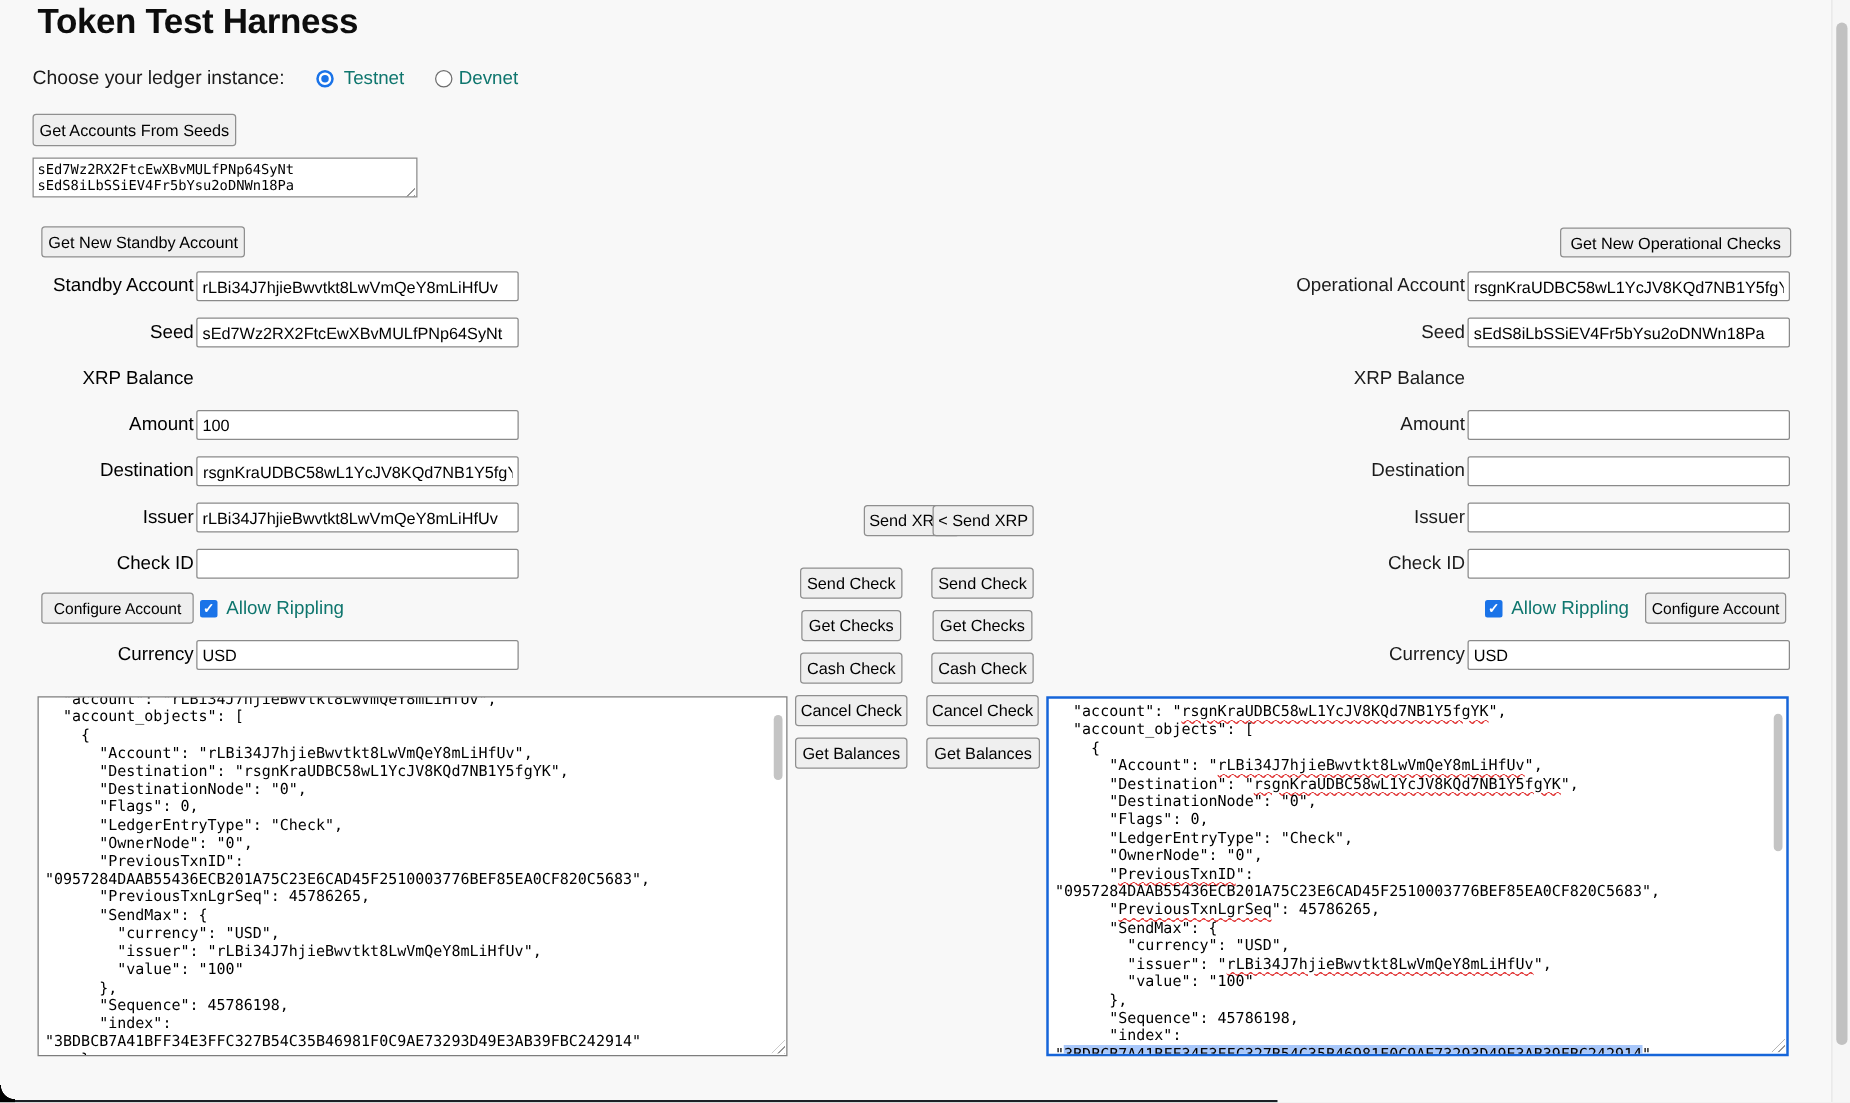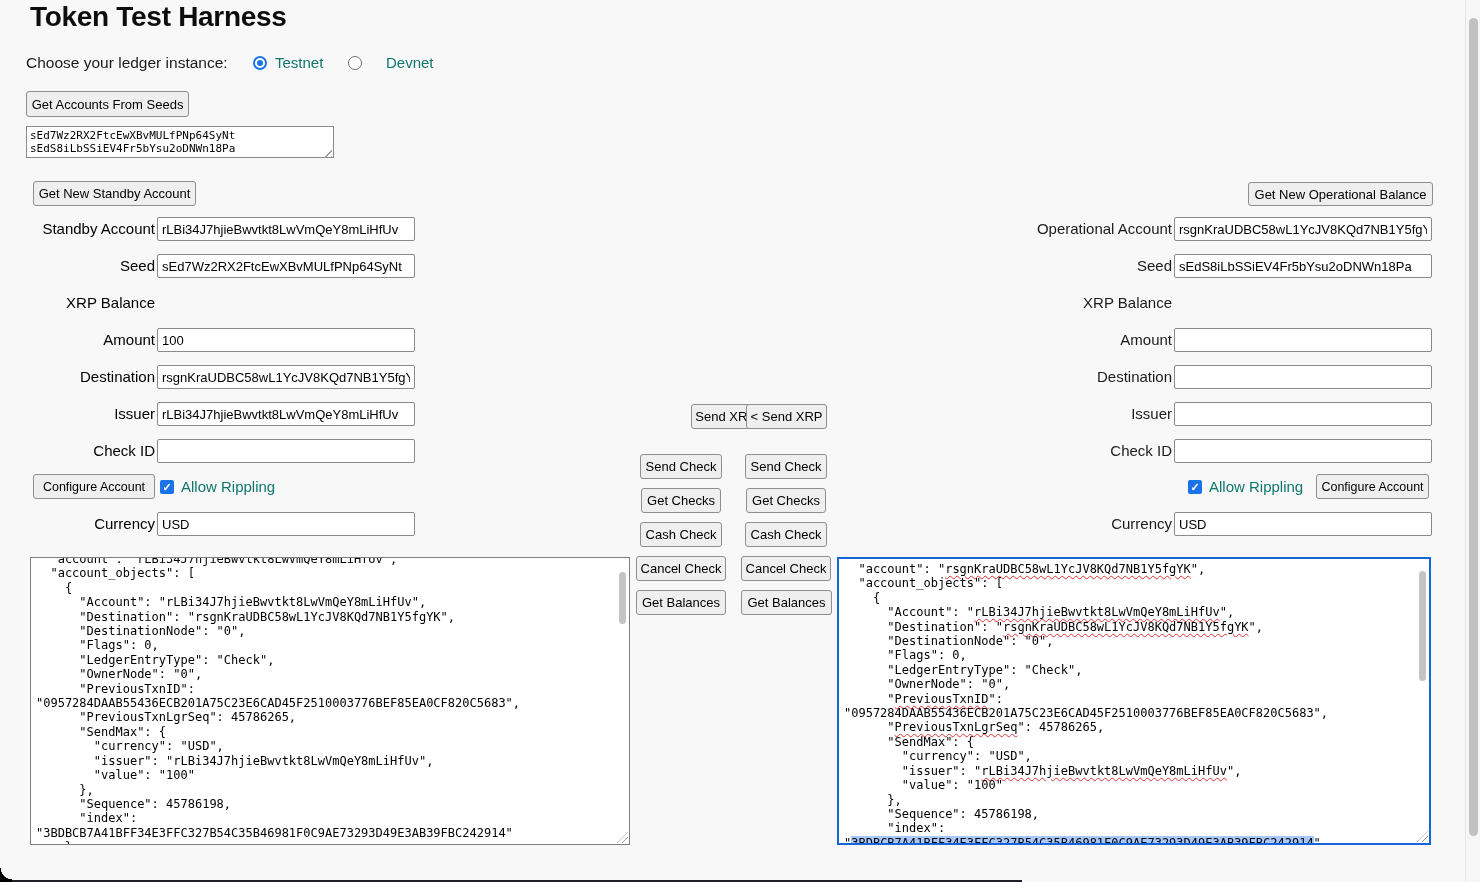--- a/index.html
+++ b/index.html
@@ -54,21 +54,21 @@
 <div class="page">
 
   <h1 class="title">Token Test Harness</h1>
 
   <span class="abs inline-lbl" style="left:26px;top:54px;">Choose your ledger instance:</span>
   <span class="radio on" style="left:253px;top:56px;">
       <span class="dot"></span>
     </span>
   <span class="rlabel" style="left:275px;top:54px;">Testnet</span>
   <span class="radio" style="left:348px;top:56px;"></span>
-  <span class="rlabel" style="left:386px;top:54px;">Devnet</span>
+  <span class="rlabel" style="left:367px;top:54px;">Devnet</span>
 
   <button class="btn" style="left:26px;top:91px;width:163px;height:26px;">Get Accounts From Seeds</button>
   <div class="ta" style="left:26px;top:126px;width:308px;height:32px;">sEd7Wz2RX2FtcEwXBvMULfPNp64SyNt
 sEdS8iLbSSiEV4Fr5bYsu2oDNWn18Pa</div>
   <span class="rz sm" style="left:323px;top:149px;right:auto;bottom:auto;"></span>
 
   <button class="btn" style="left:33px;top:181px;width:163px;height:25px;">Get New Standby Account</button>
 
   <span class="lbl" style="left:0;top:220px;">Standby Account</span>
   <input class="inp" style="left: 157px; top: 217px; width: 258px;" value="rLBi34J7hjieBwvtkt8LwVmQeY8mLiHfUv">
@@ -98,21 +98,21 @@
   <button class="btn" style="left:636px;top:556px;width:90px;height:25px;">Cancel Check</button>
   <button class="btn" style="left:636px;top:590px;width:90px;height:25px;">Get Balances</button>
 
   <button class="btn" style="left:746px;top:404px;width:81px;height:25px;">&lt; Send XRP</button>
   <button class="btn" style="left:745px;top:454px;width:82px;height:25px;">Send Check</button>
   <button class="btn" style="left:746px;top:488px;width:80px;height:25px;">Get Checks</button>
   <button class="btn" style="left:745px;top:522px;width:82px;height:25px;">Cash Check</button>
   <button class="btn" style="left:741px;top:556px;width:90px;height:25px;">Cancel Check</button>
   <button class="btn" style="left:741px;top:590px;width:91px;height:25px;">Get Balances</button>
 
-  <button class="btn" style="left:1248px;top:182px;width:185px;height:24px;">Get New Operational Balance</button>
+  <button class="btn" style="left:1248px;top:182px;width:185px;height:24px;">Get New Operational Checks</button>
 
   <span class="rlbl" style="left:912px;top:220px;">Operational Account</span>
   <input class="inp" style="left: 1174px; top: 217px; width: 258px;" value="rsgnKraUDBC58wL1YcJV8KQd7NB1Y5fgYK">
   <span class="rlbl" style="left:912px;top:257px;">Seed</span>
   <input class="inp" style="left: 1174px; top: 254px; width: 258px;" value="sEdS8iLbSSiEV4Fr5bYsu2oDNWn18Pa">
   <span class="rlbl" style="left:912px;top:294px;">XRP Balance</span>
   <span class="rlbl" style="left:912px;top:331px;">Amount</span>
   <input class="inp" style="left: 1174px; top: 328px; width: 258px;" value="">
   <span class="rlbl" style="left:912px;top:368px;">Destination</span>
   <input class="inp" style="left: 1174px; top: 365px; width: 258px;" value="">

